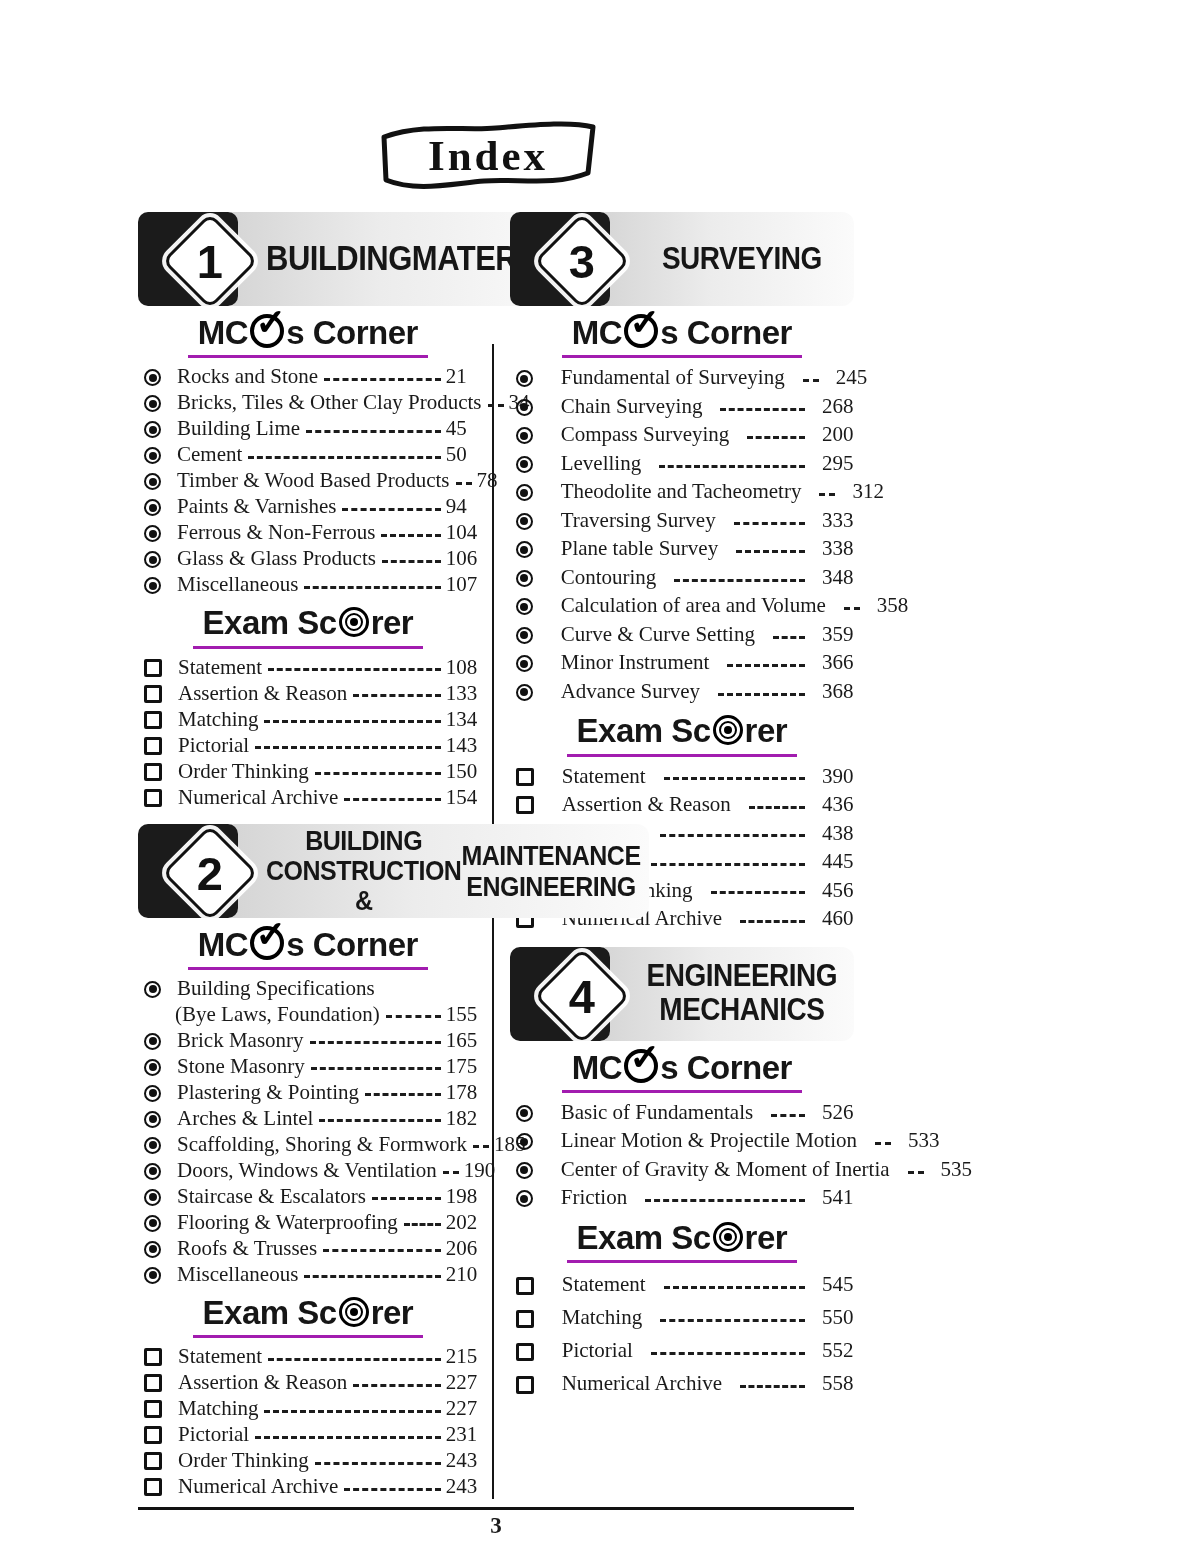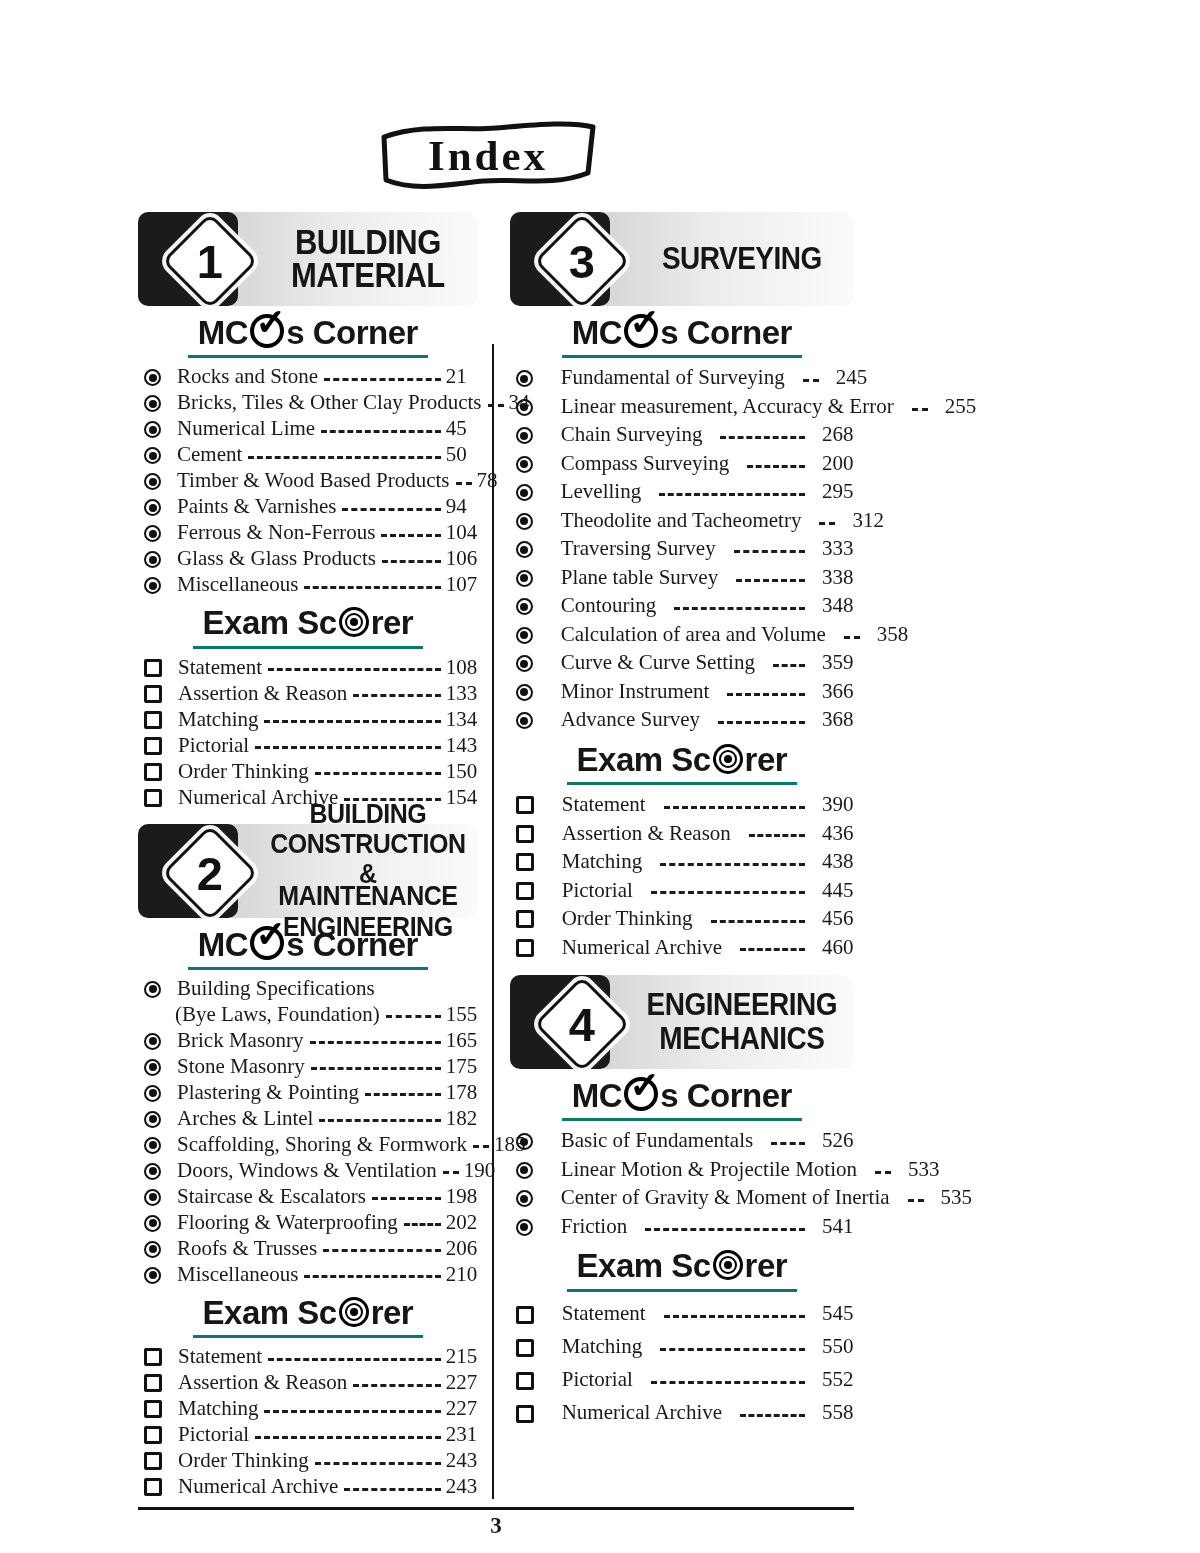--- a/index.html
+++ b/index.html
@@ -25,34 +25,34 @@
     transform:rotate(45deg); box-shadow:0 0 0 4px rgba(255,255,255,.95);
     display:flex; align-items:center; justify-content:center;
   }
   .diamond .num {
     transform:rotate(-45deg); font-family:"Liberation Sans", sans-serif;
     font-weight:700; font-size:47px; color:#111; line-height:1;
   }
   .bar {
     flex:1; margin-left:-16px; border-radius:12px;
     background:linear-gradient(90deg,#d4d4d4 0%,#ececec 45%,#fbfbfb 100%);
-    display:flex; flex-direction:column; justify-content:center; align-items:center;
+    display:flex; justify-content:center; align-items:center;
     padding:6px 8px 6px 44px; z-index:1;
   }
   .bar-line {
     font-family:"Liberation Sans", sans-serif; font-weight:700; color:#161616;
     line-height:1.08; letter-spacing:-0.5px; transform:scaleY(1.12); text-align:center;
   }
   .t-xl .bar-line { font-size:31px; }
   .t-lg .bar-line { font-size:25px; }
   .t-one .bar-line { font-size:28px; }
   
   .corner { text-align:center; margin:8px 0 5px; }
   .corner-inner {
-    display:inline-block; border-bottom:3px solid #0f766e; padding:0 10px 4px;
+    display:inline-block; border-bottom:3px solid #a21caf; padding:0 10px 4px;
     font-family:"Liberation Sans", sans-serif; font-weight:700; font-size:33px;
     color:#161616; letter-spacing:-0.5px; line-height:1.1;
   }
   .qc {
     display:inline-block; width:26px; height:26px; border:4px solid #000;
     border-radius:50%; position:relative; vertical-align:-4px; margin:0 2px; background:#fff;
   }
   .qk {
     position:absolute; left:1px; top:-15px; font-style:normal;
     font-family:"Liberation Sans", sans-serif; font-weight:700; font-size:37px; color:#000;
@@ -136,21 +136,21 @@
 
           <div class="row">
             <span class="bullet fisheye"></span>
             <span class="label">Bricks, Tiles &amp; Other Clay Products</span>
             <span class="leader"></span>
             <span class="page-no">34</span>
           </div>
 
           <div class="row">
             <span class="bullet fisheye"></span>
-            <span class="label">Numerical Lime</span>
+            <span class="label">Building Lime</span>
             <span class="leader"></span>
             <span class="page-no">45</span>
           </div>
 
           <div class="row">
             <span class="bullet fisheye"></span>
             <span class="label">Cement</span>
             <span class="leader"></span>
             <span class="page-no">50</span>
           </div>
@@ -413,26 +413,20 @@
 
       <div class="list mcq">
 
           <div class="row">
             <span class="bullet fisheye"></span>
             <span class="label">Fundamental of Surveying</span>
             <span class="leader"></span>
             <span class="page-no">245</span>
           </div>
 
-          <div class="row">
-            <span class="bullet fisheye"></span>
-            <span class="label">Linear measurement, Accuracy &amp; Error</span>
-            <span class="leader"></span>
-            <span class="page-no">255</span>
-          </div>
 
           <div class="row">
             <span class="bullet fisheye"></span>
             <span class="label">Chain Surveying</span>
             <span class="leader"></span>
             <span class="page-no">268</span>
           </div>
 
           <div class="row">
             <span class="bullet fisheye"></span>

